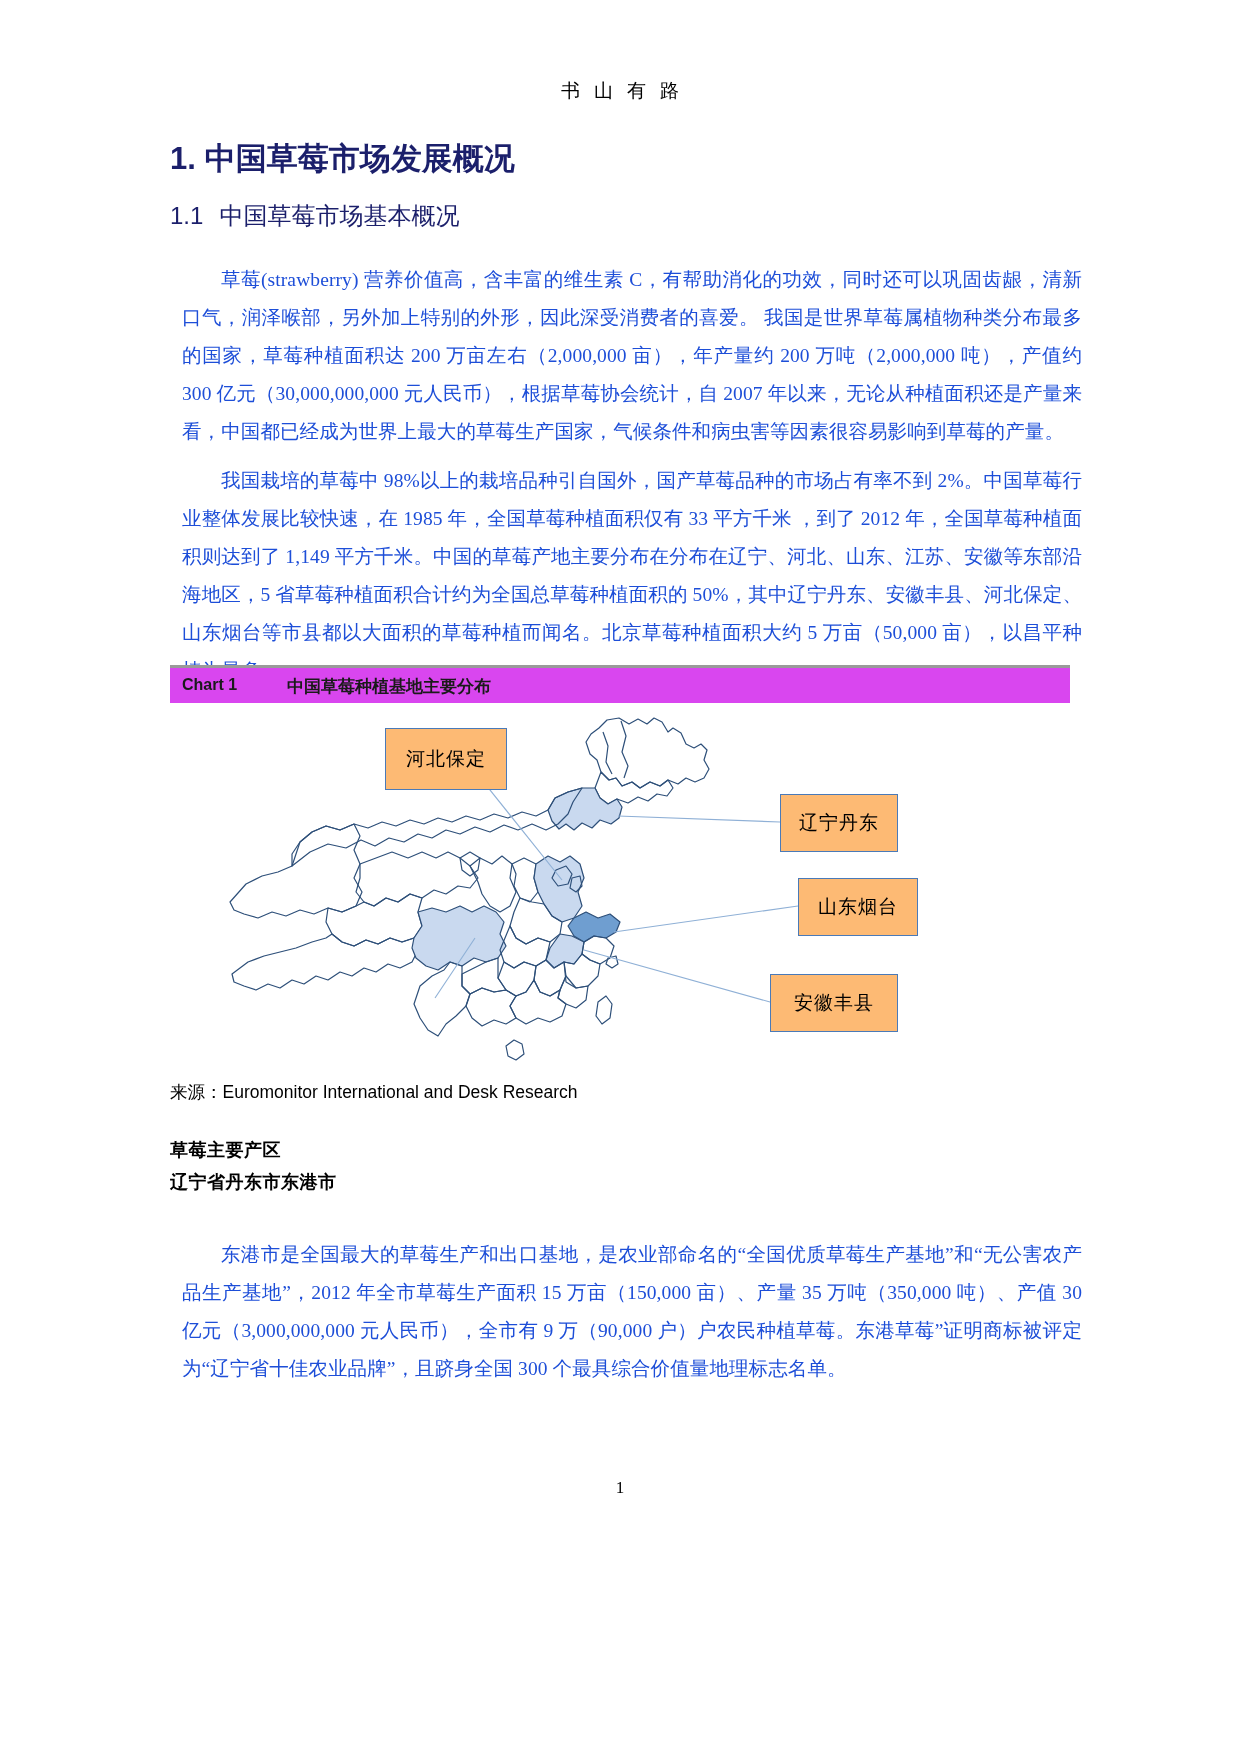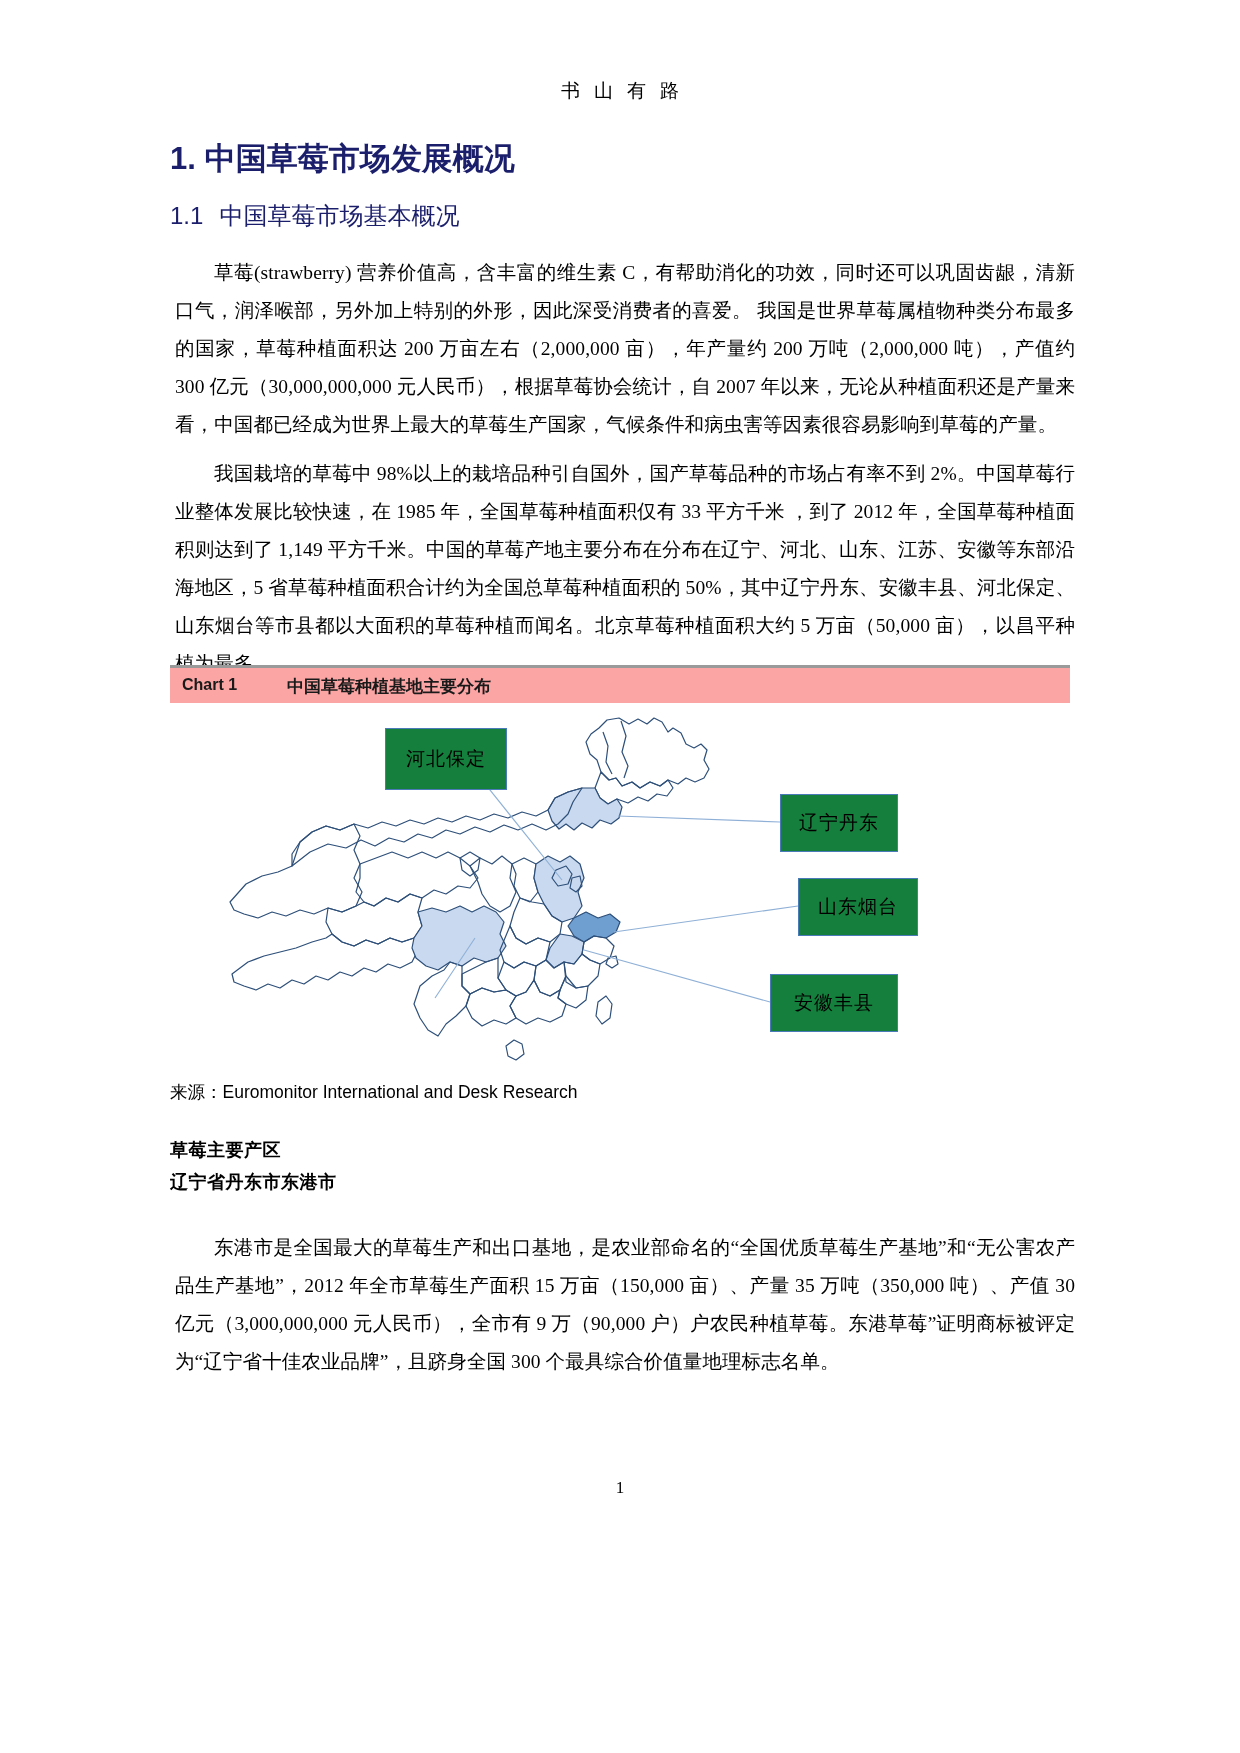--- a/index.html
+++ b/index.html
@@ -70,41 +70,41 @@
     top: 200px;
     left: 0;
     white-space: nowrap;
   }
   h2.doc-h2 .num { margin-right: 16px; }
 
   p.body-para {
     position: absolute;
     left: 0;
     width: 900px;
-    margin: 5px;
+    margin: 12px;
     font-family: "Liberation Serif", "DejaVu Serif", serif;
     font-size: 19.5px;
     line-height: 38px;
     text-align: justify;
     text-justify: inter-ideograph;
     text-indent: 2em;
-    color: #000000;
+    color: #1d4ed8;
     letter-spacing: 0.1px;
   }
   #para1 { top: 249px; }
   #para2 { top: 450px; }
 
   
   .chart-header {
     position: absolute;
     left: 0;
     top: 665px;
     width: 900px;
     height: 38px;
-    background: #fca5a5;
+    background: #d946ef;
     border-top: 3px solid #9a9a9a;
     box-sizing: border-box;
   }
   .chart-header .label {
     position: absolute;
     left: 12px;
     top: 8px;
     font-family: "Liberation Sans", "DejaVu Sans", sans-serif;
     font-size: 16px;
     font-weight: bold;
@@ -125,21 +125,21 @@
     left: 0;
     top: 706px;
     width: 900px;
     height: 358px;
   }
   .chart-figure svg { display: block; }
 
   .map-callout {
     position: absolute;
     box-sizing: border-box;
-    background: #15803d;
+    background: #fdba74;
     border: 1.4px solid #4a7ab8;
     font-family: "Liberation Serif", "DejaVu Serif", serif;
     font-size: 19px;
     color: #000000;
     display: flex;
     align-items: center;
     justify-content: center;
     letter-spacing: 1px;
   }
 

